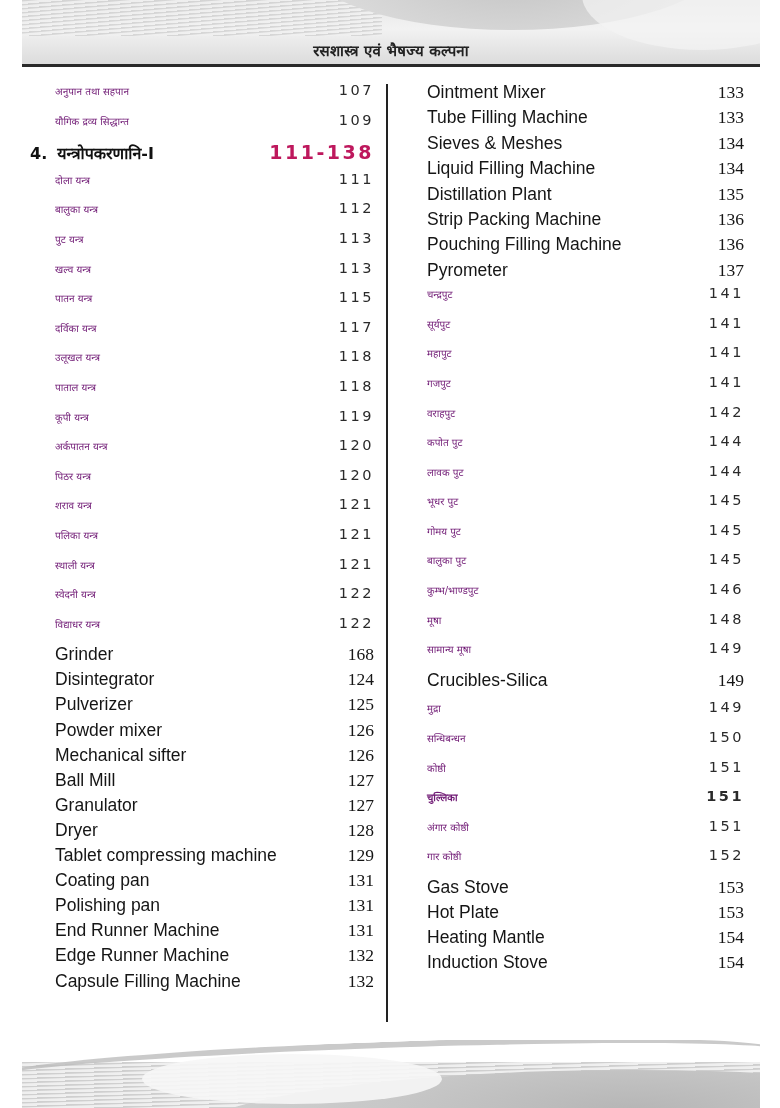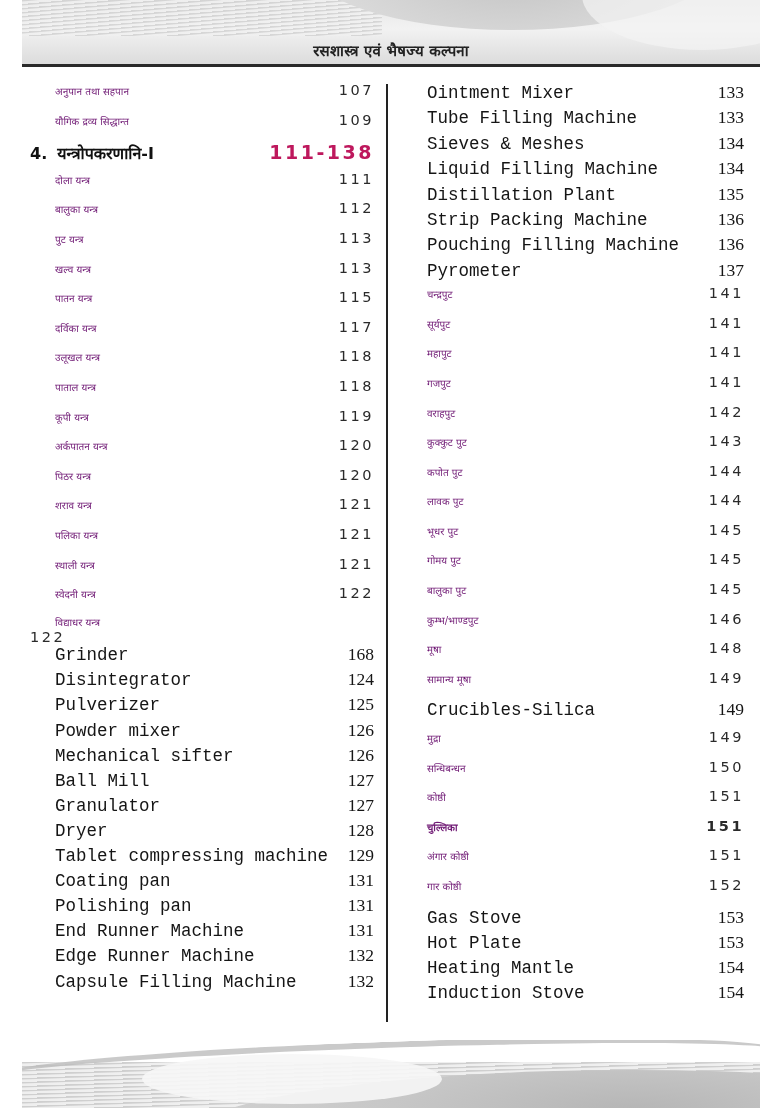--- a/index.html
+++ b/index.html
@@ -96,21 +96,21 @@
       color: #701a75;
       padding-left: 25px;
     }
     .row.hi .page {
       font-family: "DejaVu Sans", sans-serif;
       font-size: 14.5px;
       letter-spacing: 2.5px;
       color: #2a2a2a;
     }
     .row.en .label {
-      font-family: Liberation Mono, monospace;
+      font-family: Liberation Sans, sans-serif;
       font-size: 17.5px;
       color: #151515;
       padding-left: 25px;
       text-align: right;
     }
     .row.en .page {
       font-family: "Liberation Serif", serif;
       font-size: 17.5px;
       color: #151515;
     }
@@ -250,21 +250,21 @@
       <span class="page">121</span>
     </div>
     <div class="row hi" style="height: 29.6px;">
       <span class="label">स्थाली यन्त्र</span>
       <span class="page">121</span>
     </div>
     <div class="row hi" style="height: 29.6px;">
       <span class="label">स्वेदनी यन्त्र</span>
       <span class="page">122</span>
     </div>
-    <div class="row hi" style="height: 29.6px; flex-direction: column;">
+    <div class="row hi" style="height: 29.6px;">
       <span class="label">विद्याधर यन्त्र</span>
       <span class="page">122</span>
     </div>
     <div class="row en" style="height: 25.1px;">
       <span class="label">Grinder</span>
       <span class="page">168</span>
     </div>
     <div class="row en" style="height: 25.1px;">
       <span class="label">Disintegrator</span>
       <span class="page">124</span>
@@ -363,24 +363,20 @@
       <span class="label">महापुट</span>
       <span class="page">141</span>
     </div>
     <div class="row hi" style="height: 29.6px;">
       <span class="label">गजपुट</span>
       <span class="page">141</span>
     </div>
     <div class="row hi" style="height: 29.6px;">
       <span class="label">वराहपुट</span>
       <span class="page">142</span>
-    </div>
-    <div class="row hi" style="height: 29.6px;">
-      <span class="label">कुक्कुट पुट</span>
-      <span class="page">143</span>
     </div>
     <div class="row hi" style="height: 29.6px;">
       <span class="label">कपोत पुट</span>
       <span class="page">144</span>
     </div>
     <div class="row hi" style="height: 29.6px;">
       <span class="label">लावक पुट</span>
       <span class="page">144</span>
     </div>
     <div class="row hi" style="height: 29.6px;">

